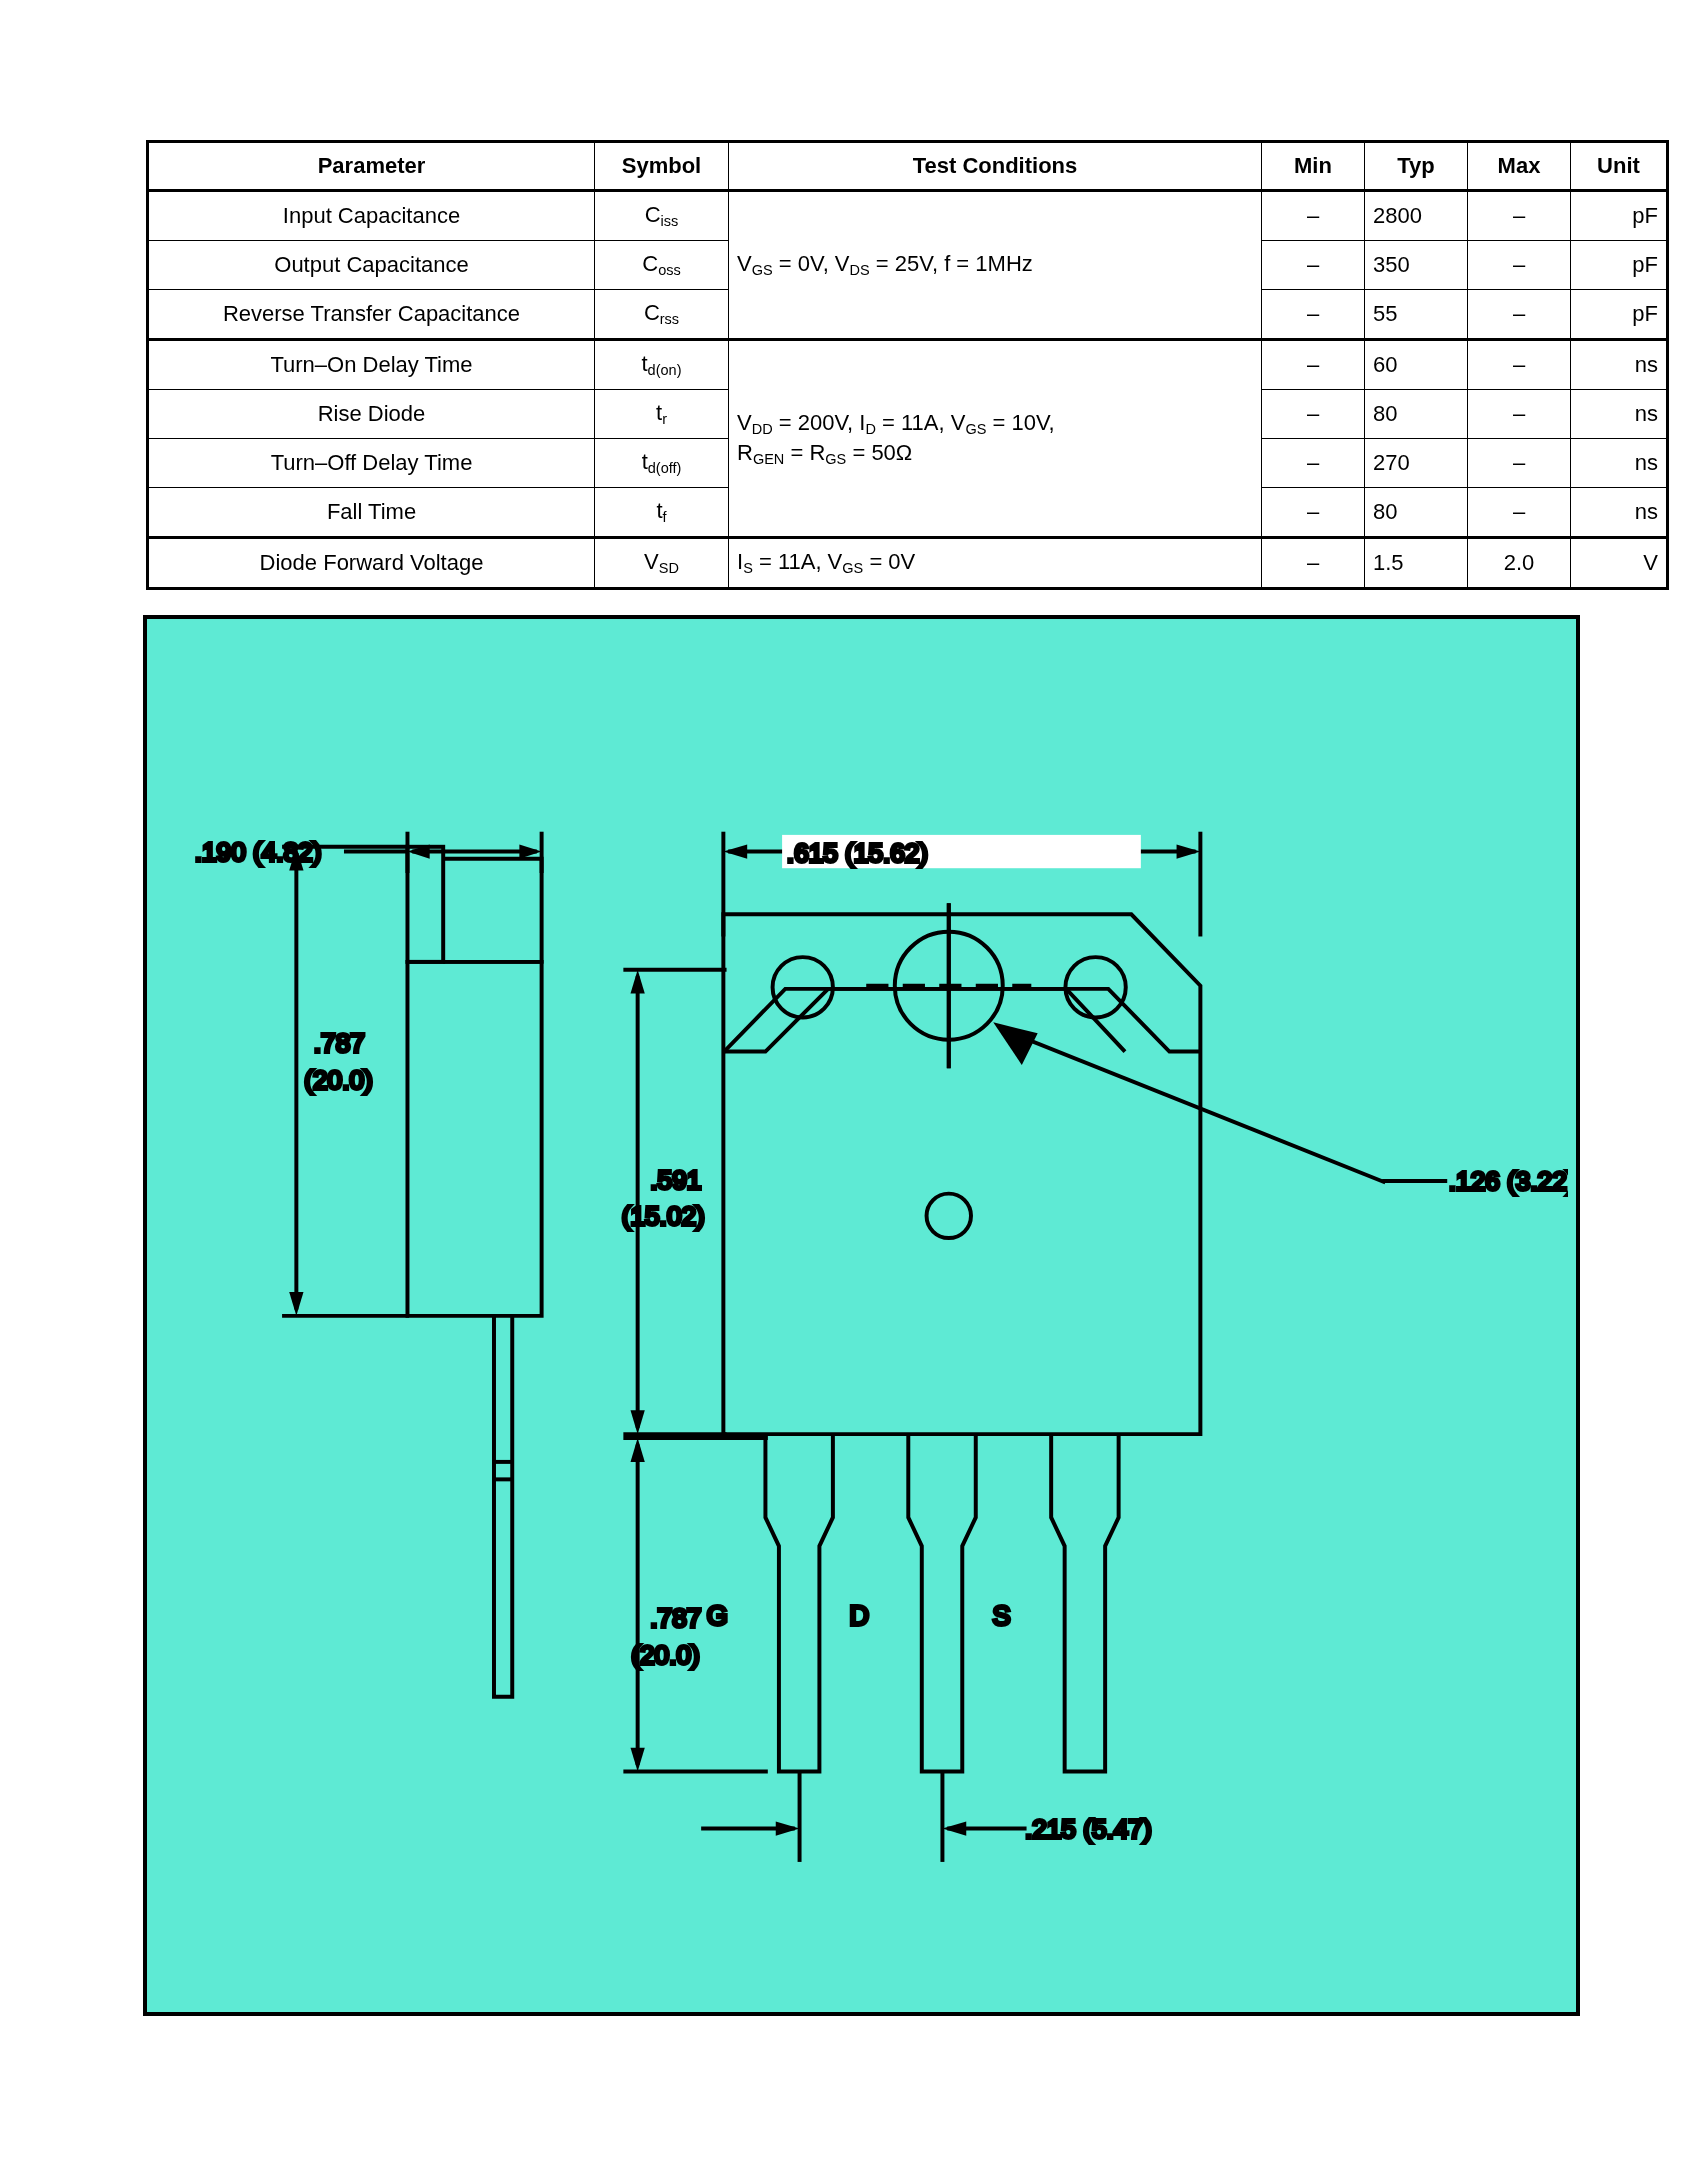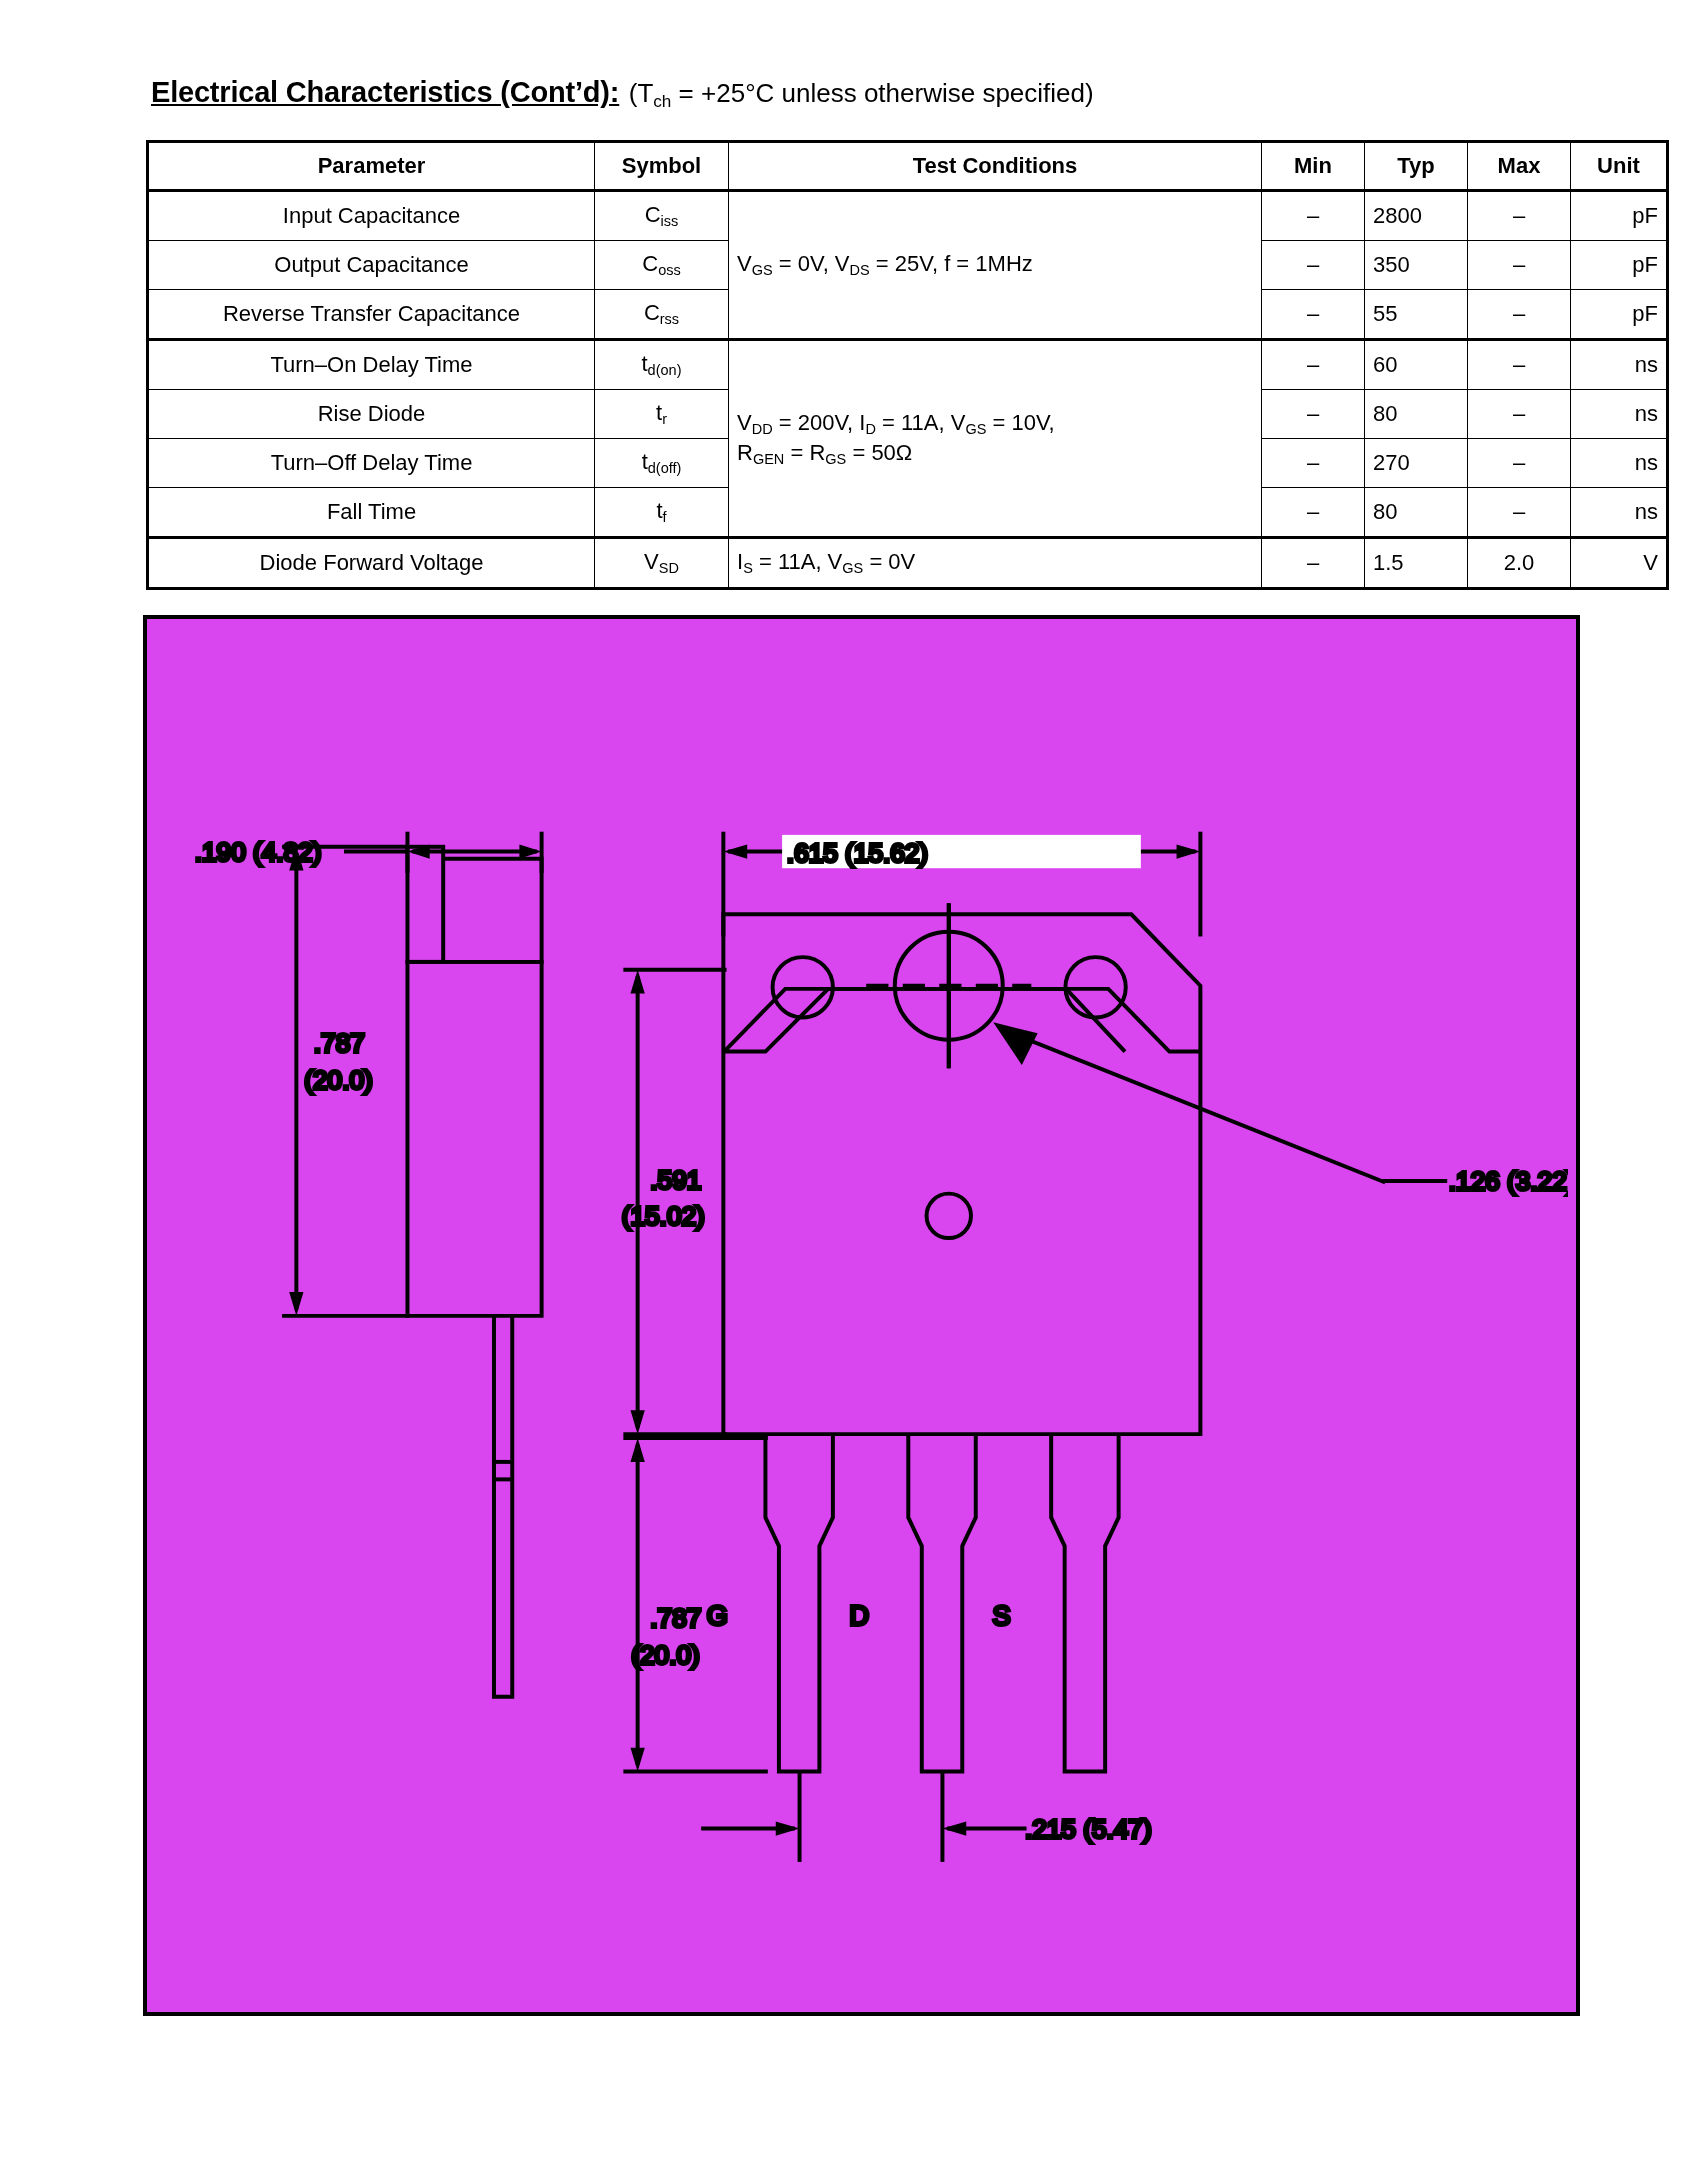--- a/index.html
+++ b/index.html
@@ -77,43 +77,40 @@
   .outer-r { border-right-width: 3.2px !important; }
 
   
   .draw-frame {
     position: absolute;
     left: 143px;
     top: 615px;
     width: 1429px;
     height: 1393px;
     border: 4px solid #000;
-    background: #d946ef;
+    background: #5eead4;
   }
   .draw-svg { position: absolute; left: 0; top: 0; }
 
   .dimtext {
     font-family: "Liberation Sans", sans-serif;
     font-size: 33px;
     fill: #000;
   }
   .pinlabel {
     font-family: "Liberation Sans", sans-serif;
     font-size: 34px;
     fill: #000;
   }
 </style>
 </head>
 <body>
 
 <div class="page">
 
-  <div class="title-row">
-    <span class="title-bold">Electrical Characteristics (Cont’d):</span><span class="title-cond"><span>(T</span><sub>ch</sub><span> = +25°C unless otherwise specified)</span></span>
-  </div>
 
   <table class="spec">
     <thead>
       <tr>
         <th class="c-param outer-l">Parameter</th>
         <th class="c-symbol">Symbol</th>
         <th class="c-cond">Test Conditions</th>
         <th class="c-min">Min</th>
         <th class="c-typ">Typ</th>
         <th class="c-max">Max</th>

